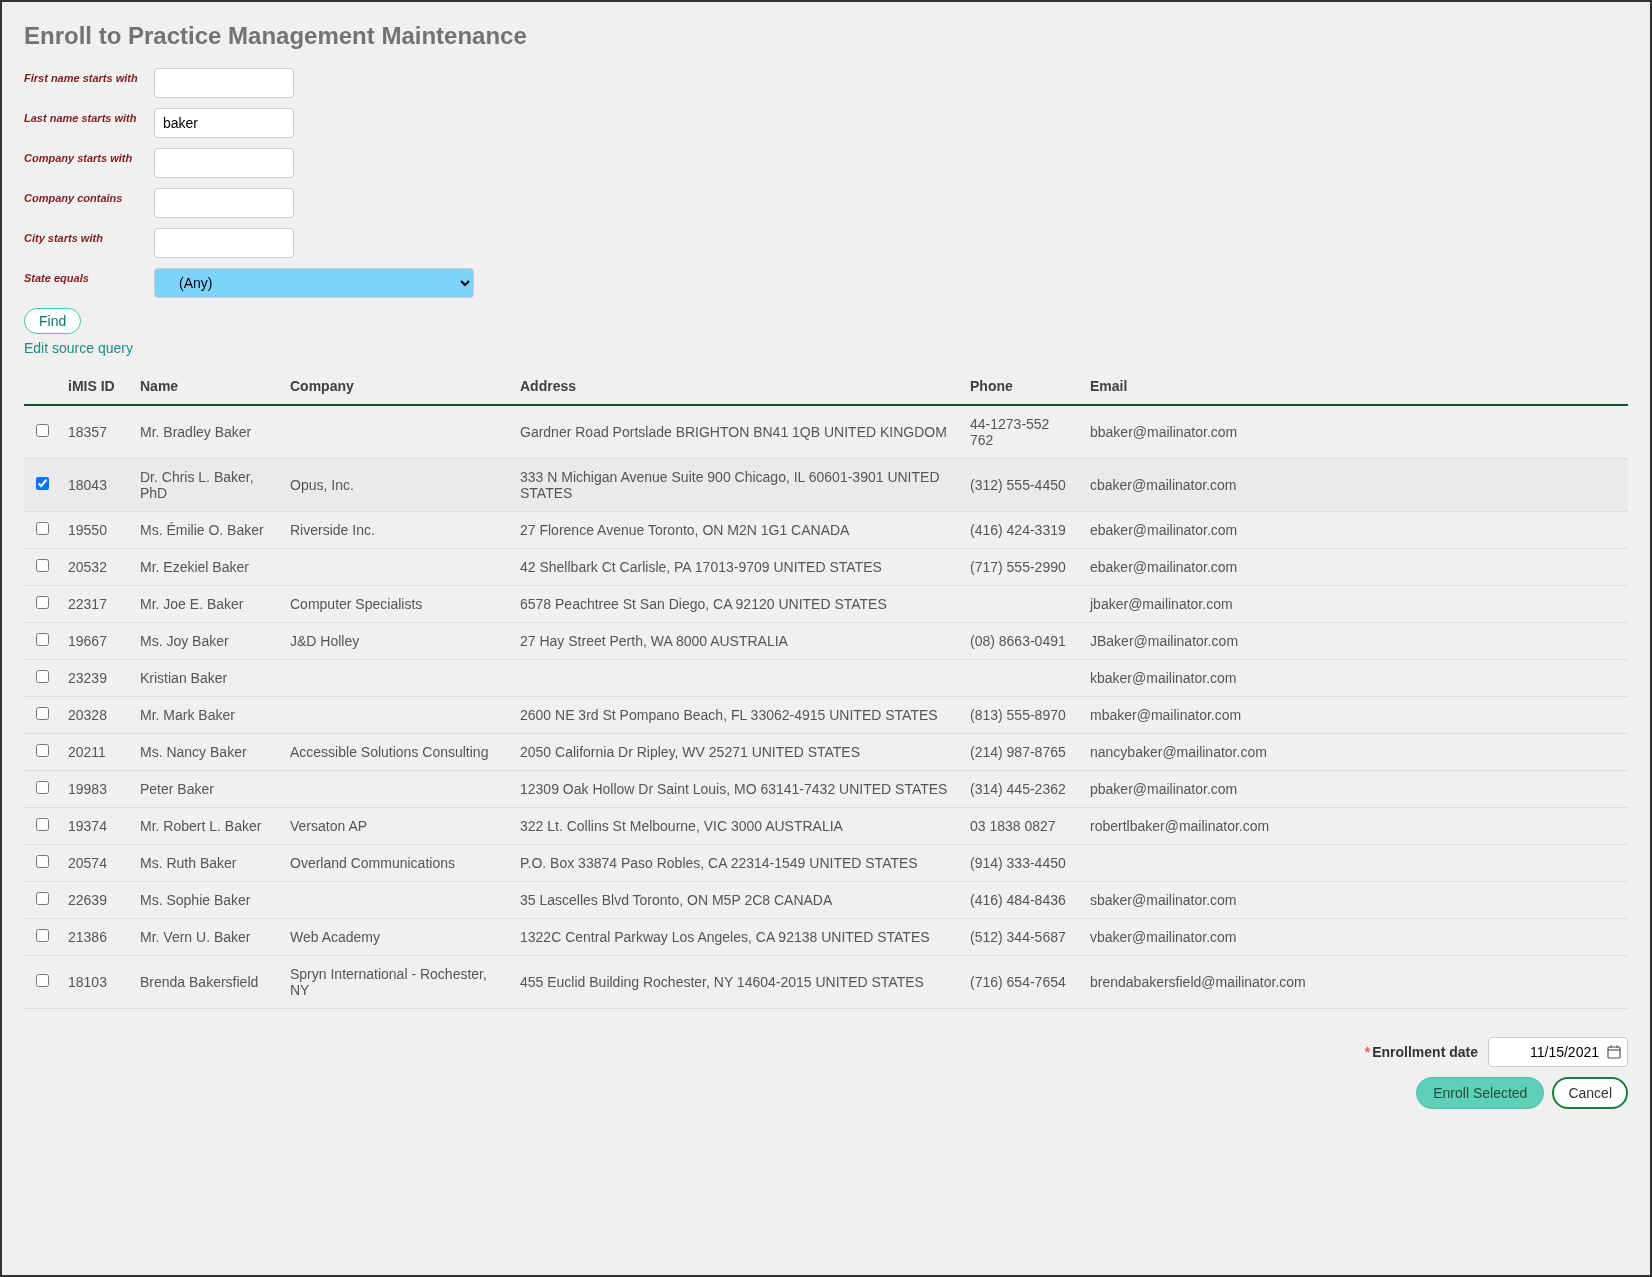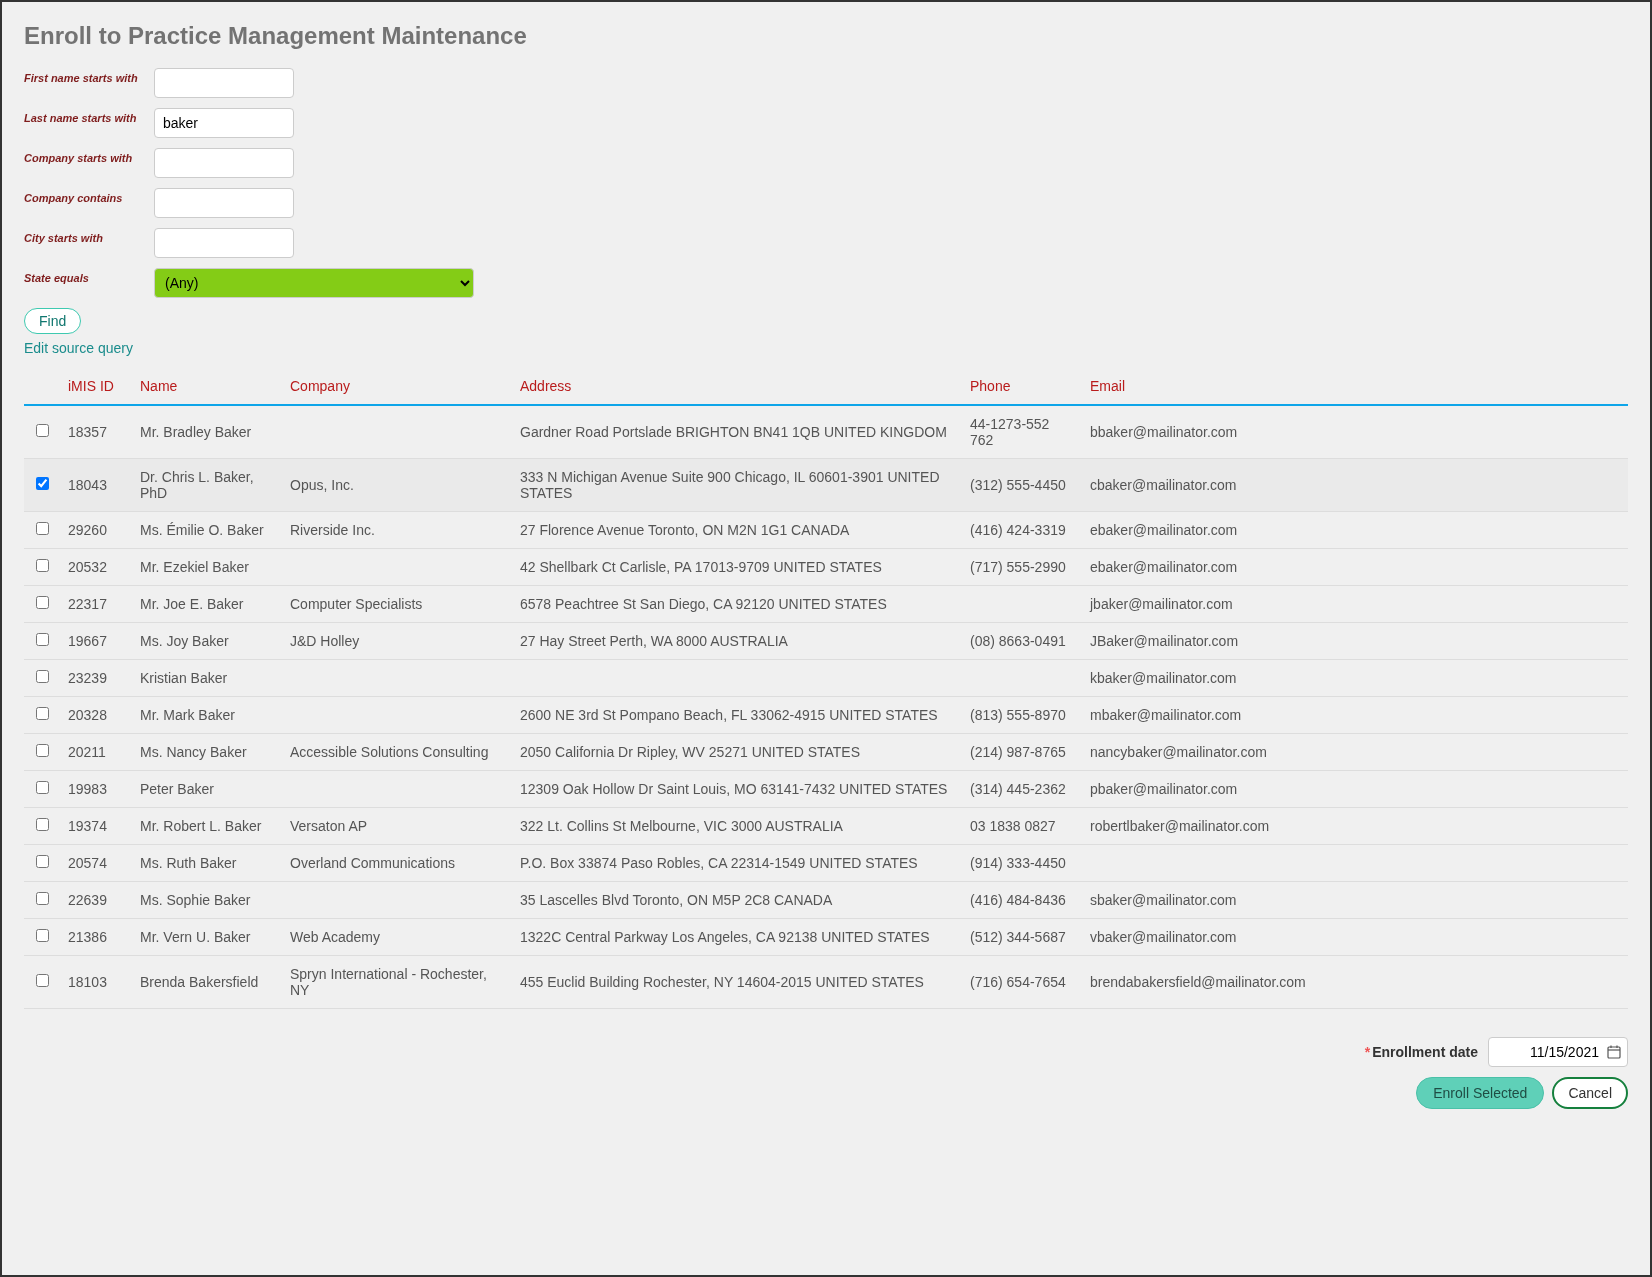--- a/index.html
+++ b/index.html
@@ -44,23 +44,23 @@
     border-radius: 4px;
     padding: 0 8px;
     font-size: 14px;
     background: #fff;
   }
   .form-select {
     width: 320px;
     height: 30px;
     border: 1px solid #ccc;
     border-radius: 4px;
-    padding: 0 6px;
-    font-size: 14px;
-    background: #84cc16;
+    padding: 0 20px;
+    font-size: 14px;
+    background: #7dd3fc;
   }
   .find-btn {
     display: inline-block;
     background: #fff;
     border: 1.5px solid #3ec9b0;
     color: #0f766e;
     padding: 4px 14px;
     border-radius: 14px;
     font-size: 14px;
     cursor: pointer;
@@ -73,24 +73,24 @@
     cursor: pointer;
     margin-bottom: 12px;
   }
   table {
     width: 100%;
     border-collapse: collapse;
     font-size: 14px;
   }
   thead th {
     text-align: left;
-    font-weight: 400;
-    color: #b91c1c;
+    font-weight: 700;
+    color: #404040;
     padding: 10px 8px;
-    border-bottom: 2px solid #0ea5e9;
+    border-bottom: 2px solid #14532d;
   }
   tbody td {
     padding: 10px 8px;
     border-bottom: 1px solid #ddd;
     color: #555;
     vertical-align: middle;
   }
   tbody tr.selected { background: #eaeaea; }
   .col-cb { width: 36px; text-align: center; }
   .col-id { width: 72px; }
@@ -226,21 +226,21 @@
           <td class="col-cb"><input type="checkbox" checked="" style=""></td>
           <td>18043</td>
           <td>Dr. Chris L. Baker, PhD</td>
           <td>Opus, Inc.</td>
           <td>333 N Michigan Avenue Suite 900 Chicago, IL 60601-3901 UNITED STATES</td>
           <td>(312) 555-4450</td>
           <td>cbaker@mailinator.com</td>
         </tr>
         <tr>
           <td class="col-cb"><input type="checkbox" style=""></td>
-          <td>29260</td>
+          <td>19550</td>
           <td>Ms. Émilie O. Baker</td>
           <td>Riverside Inc.</td>
           <td>27 Florence Avenue Toronto, ON M2N 1G1 CANADA</td>
           <td>(416) 424-3319</td>
           <td>ebaker@mailinator.com</td>
         </tr>
         <tr>
           <td class="col-cb"><input type="checkbox" style=""></td>
           <td>20532</td>
           <td>Mr. Ezekiel Baker</td>

